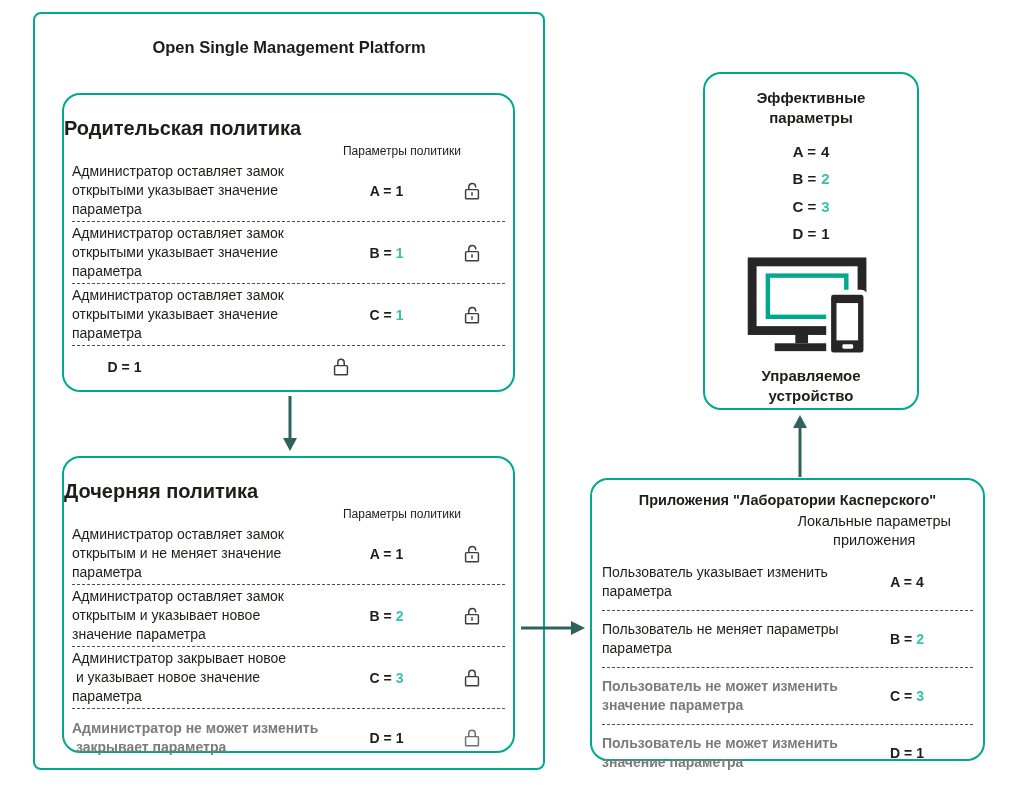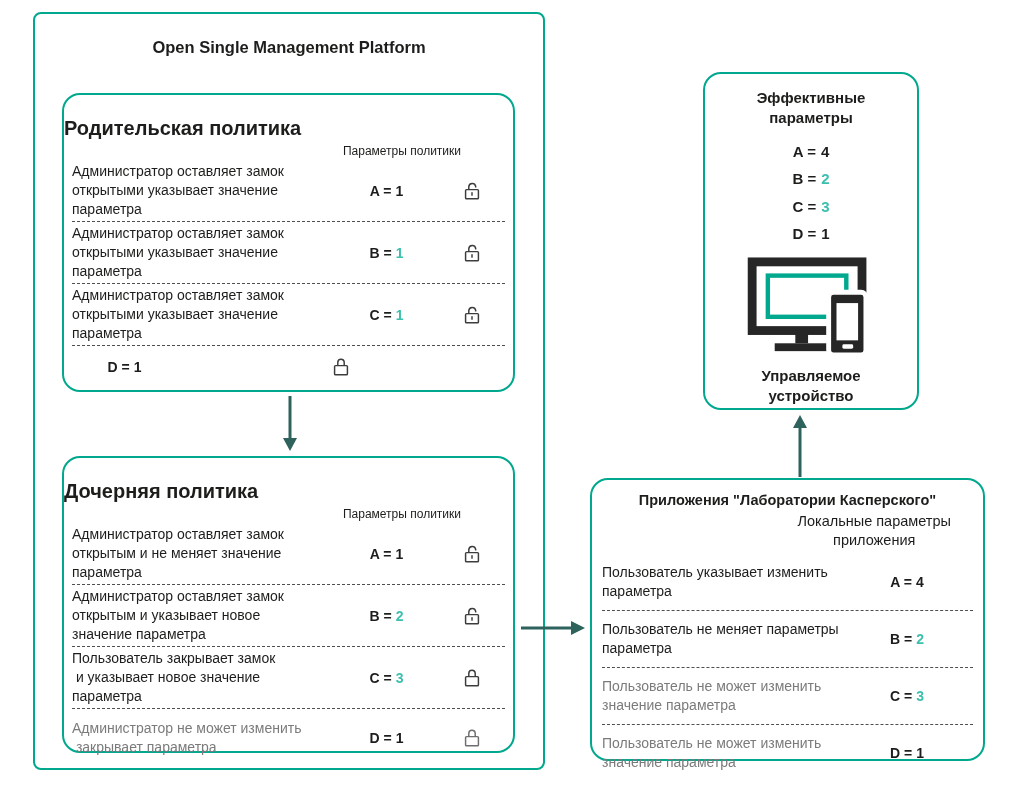--- a/index.html
+++ b/index.html
@@ -17,21 +17,21 @@
   .child-box{left:27px;top:442px;width:453px;height:297px;border-radius:18px;}
 
   .box-title{text-align:left;font-weight:bold;font-size:20px;margin-top:22px;}
   .params-header{font-size:12px;text-align:right;padding-right:52px;margin-top:4px;margin-bottom:2px;}
 
   .rows{padding:0 8px 0 8px;}
   .row{display:flex;align-items:center;padding:2px 0;}
   .row + .row{border-top:1px dashed #4f4f4f;}
   .row:last-child{padding-top:10px;padding-bottom:8px;}
   .row-text{flex:0 0 262px;font-size:14px;line-height:19px;white-space:pre-wrap;color:#1d1d1b;}
-  .row[data-muted="true"] .row-text{color:#7b7b7b;}
+  .row[data-muted="true"] .row-text{color:#7b7b7b;font-weight:bold;}
   .row-value{flex:0 0 105px;display:flex;justify-content:center;gap:4px;font-size:14px;font-weight:bold;}
   .pv-label{color:#1d1d1b;}
   .pv-value{color:#1d1d1b;}
   .pv-value[data-teal="true"]{color:#3CBFAD;}
   .row-lock{flex:1;display:flex;justify-content:center;color:#3c3c3c;}
   .row[data-muted="true"] .row-lock{color:#6e6e6e;}
   .lock-cell svg{display:none;}
   .lock-cell[data-lock="open"] .lock-open{display:block;}
   .lock-cell[data-lock="closed"] .lock-closed{display:block;}
 
@@ -175,21 +175,21 @@
             <svg class="lock-open" width="22" height="22" viewBox="0 0 24 24" fill="none" stroke="currentColor" stroke-width="1.6">
                 <rect x="5" y="10.5" width="14" height="10" rx="1"></rect>
                 <path d="M8.5 10.5 V7.2 A3.8 3.8 0 0 1 16 6.8 V8.2"></path>
                 <line x1="12" y1="14" x2="12" y2="16.5" stroke-linecap="round"></line>
               </svg>
 
           </div>
         </div>
 
         <div class="row" data-muted="false">
-          <div class="row-text">Пользователь закрывает замок
+          <div class="row-text">Администратор закрывает новое
  и указывает новое значение
 параметра</div>
           <div class="row-value">
             <span class="pv-label">C =</span>
             <span class="pv-value" data-teal="true">3</span>
           </div>
           <div class="row-lock lock-cell" data-lock="closed">
 
             <svg class="lock-closed" width="22" height="22" viewBox="0 0 24 24" fill="none" stroke="currentColor" stroke-width="1.6">
                 <rect x="5" y="10.5" width="14" height="10" rx="1"></rect>

